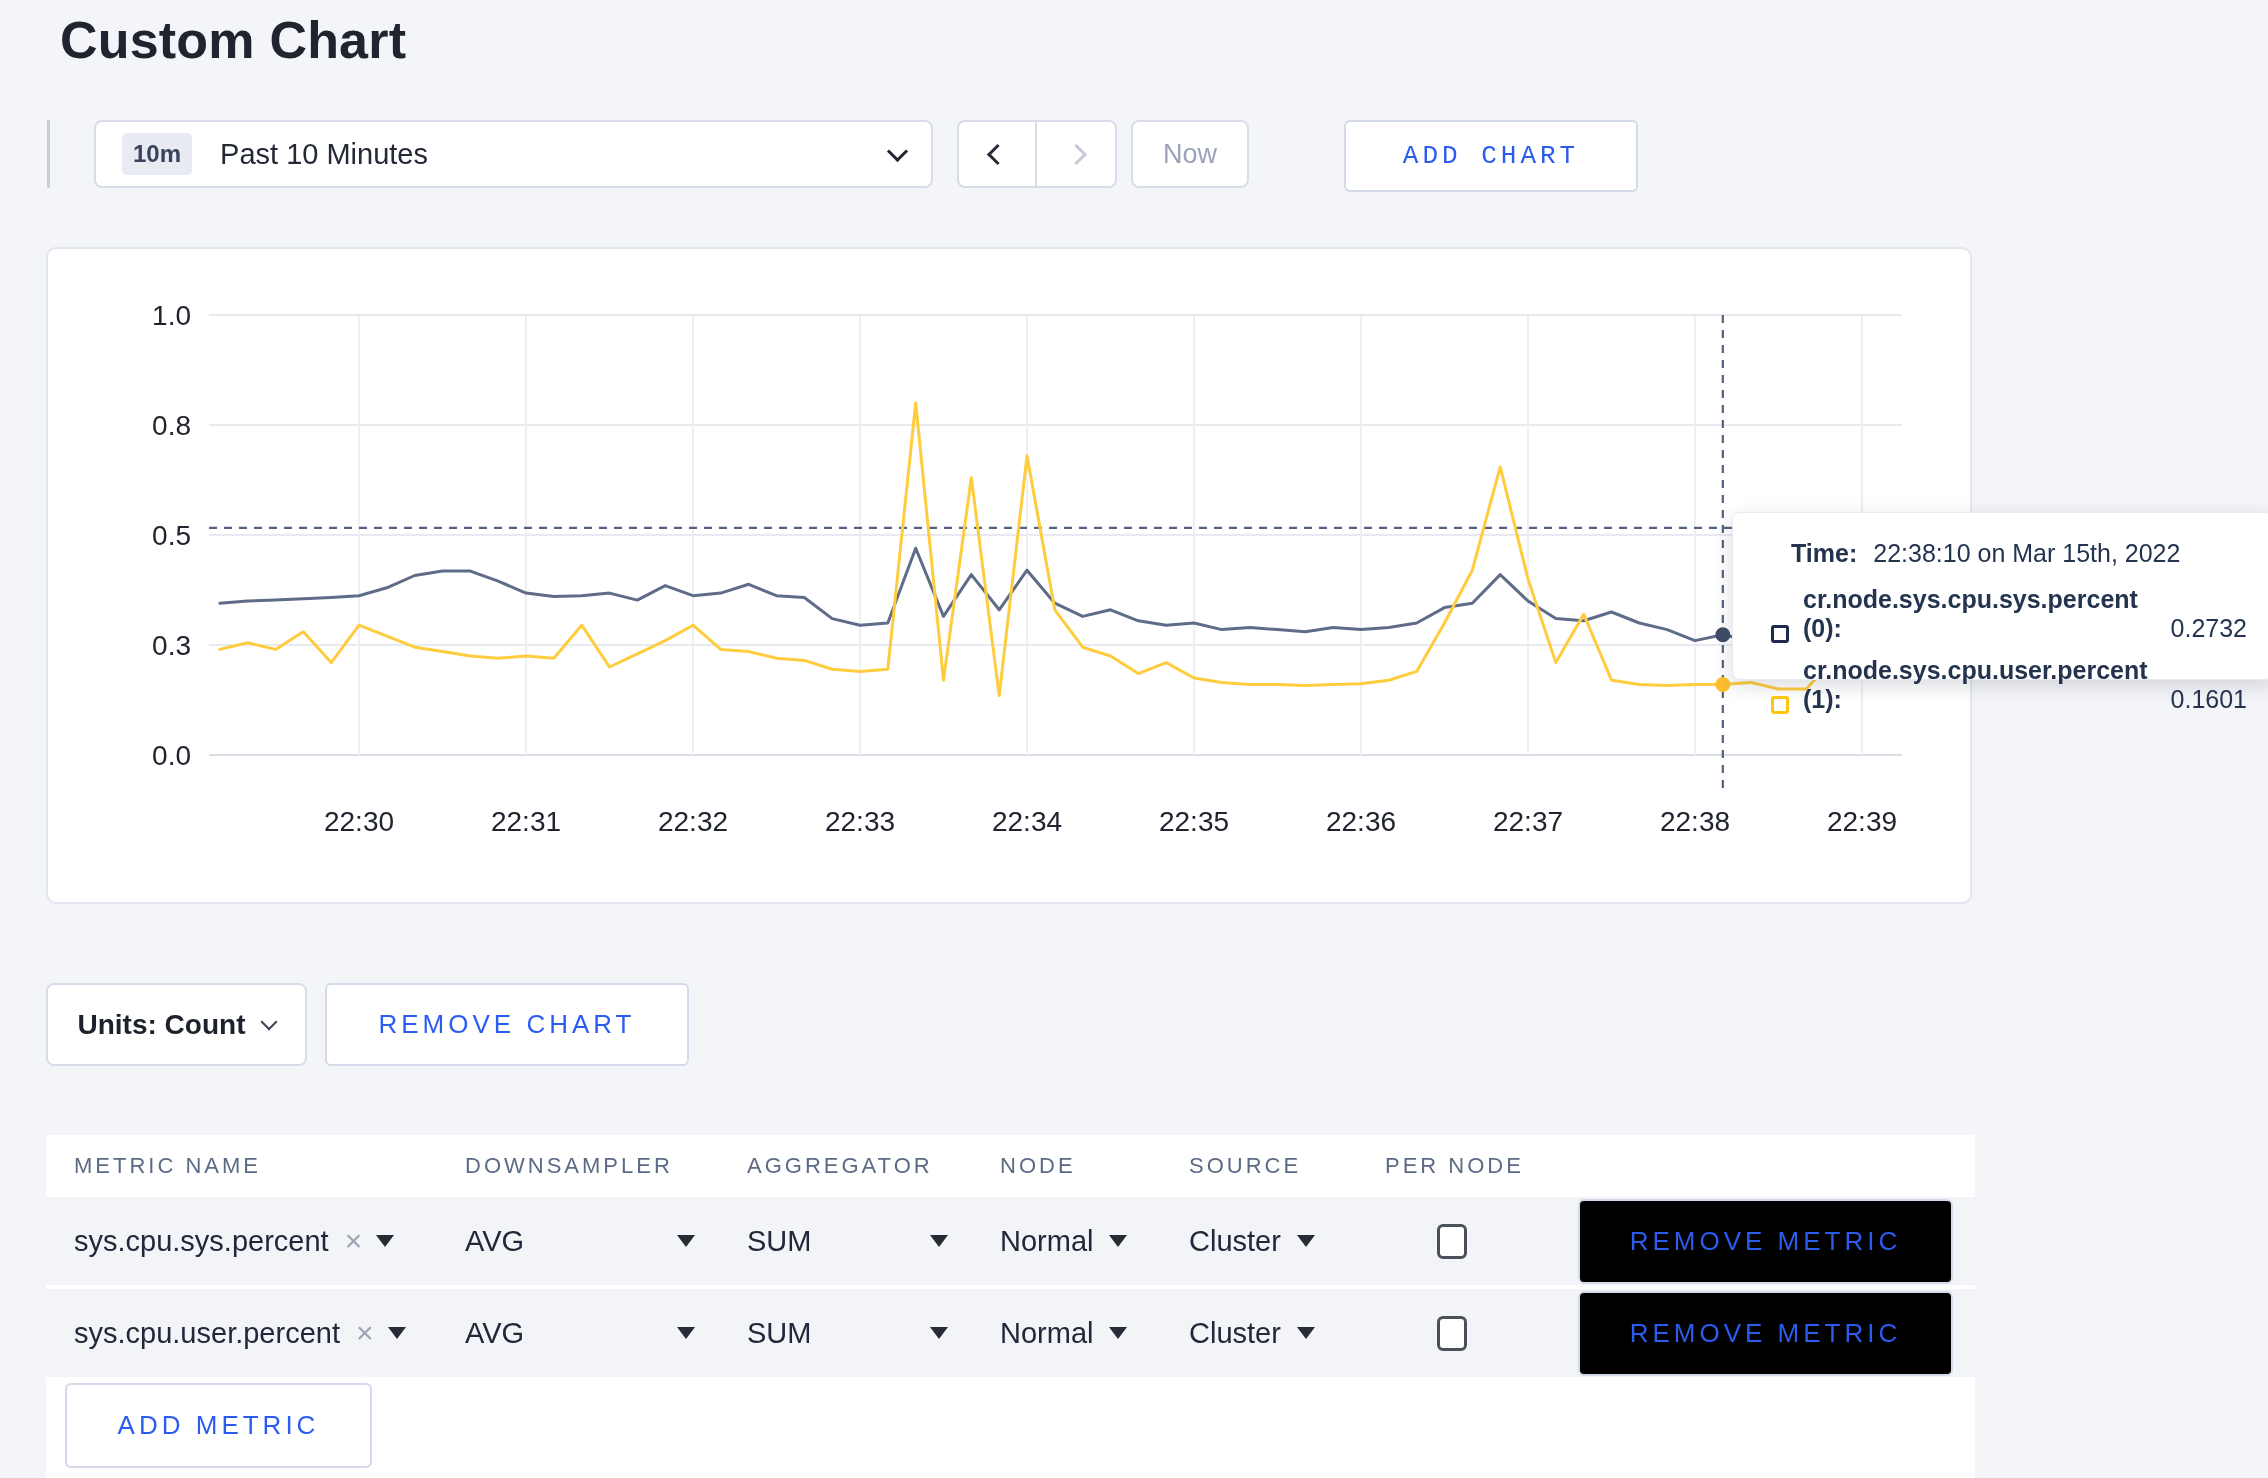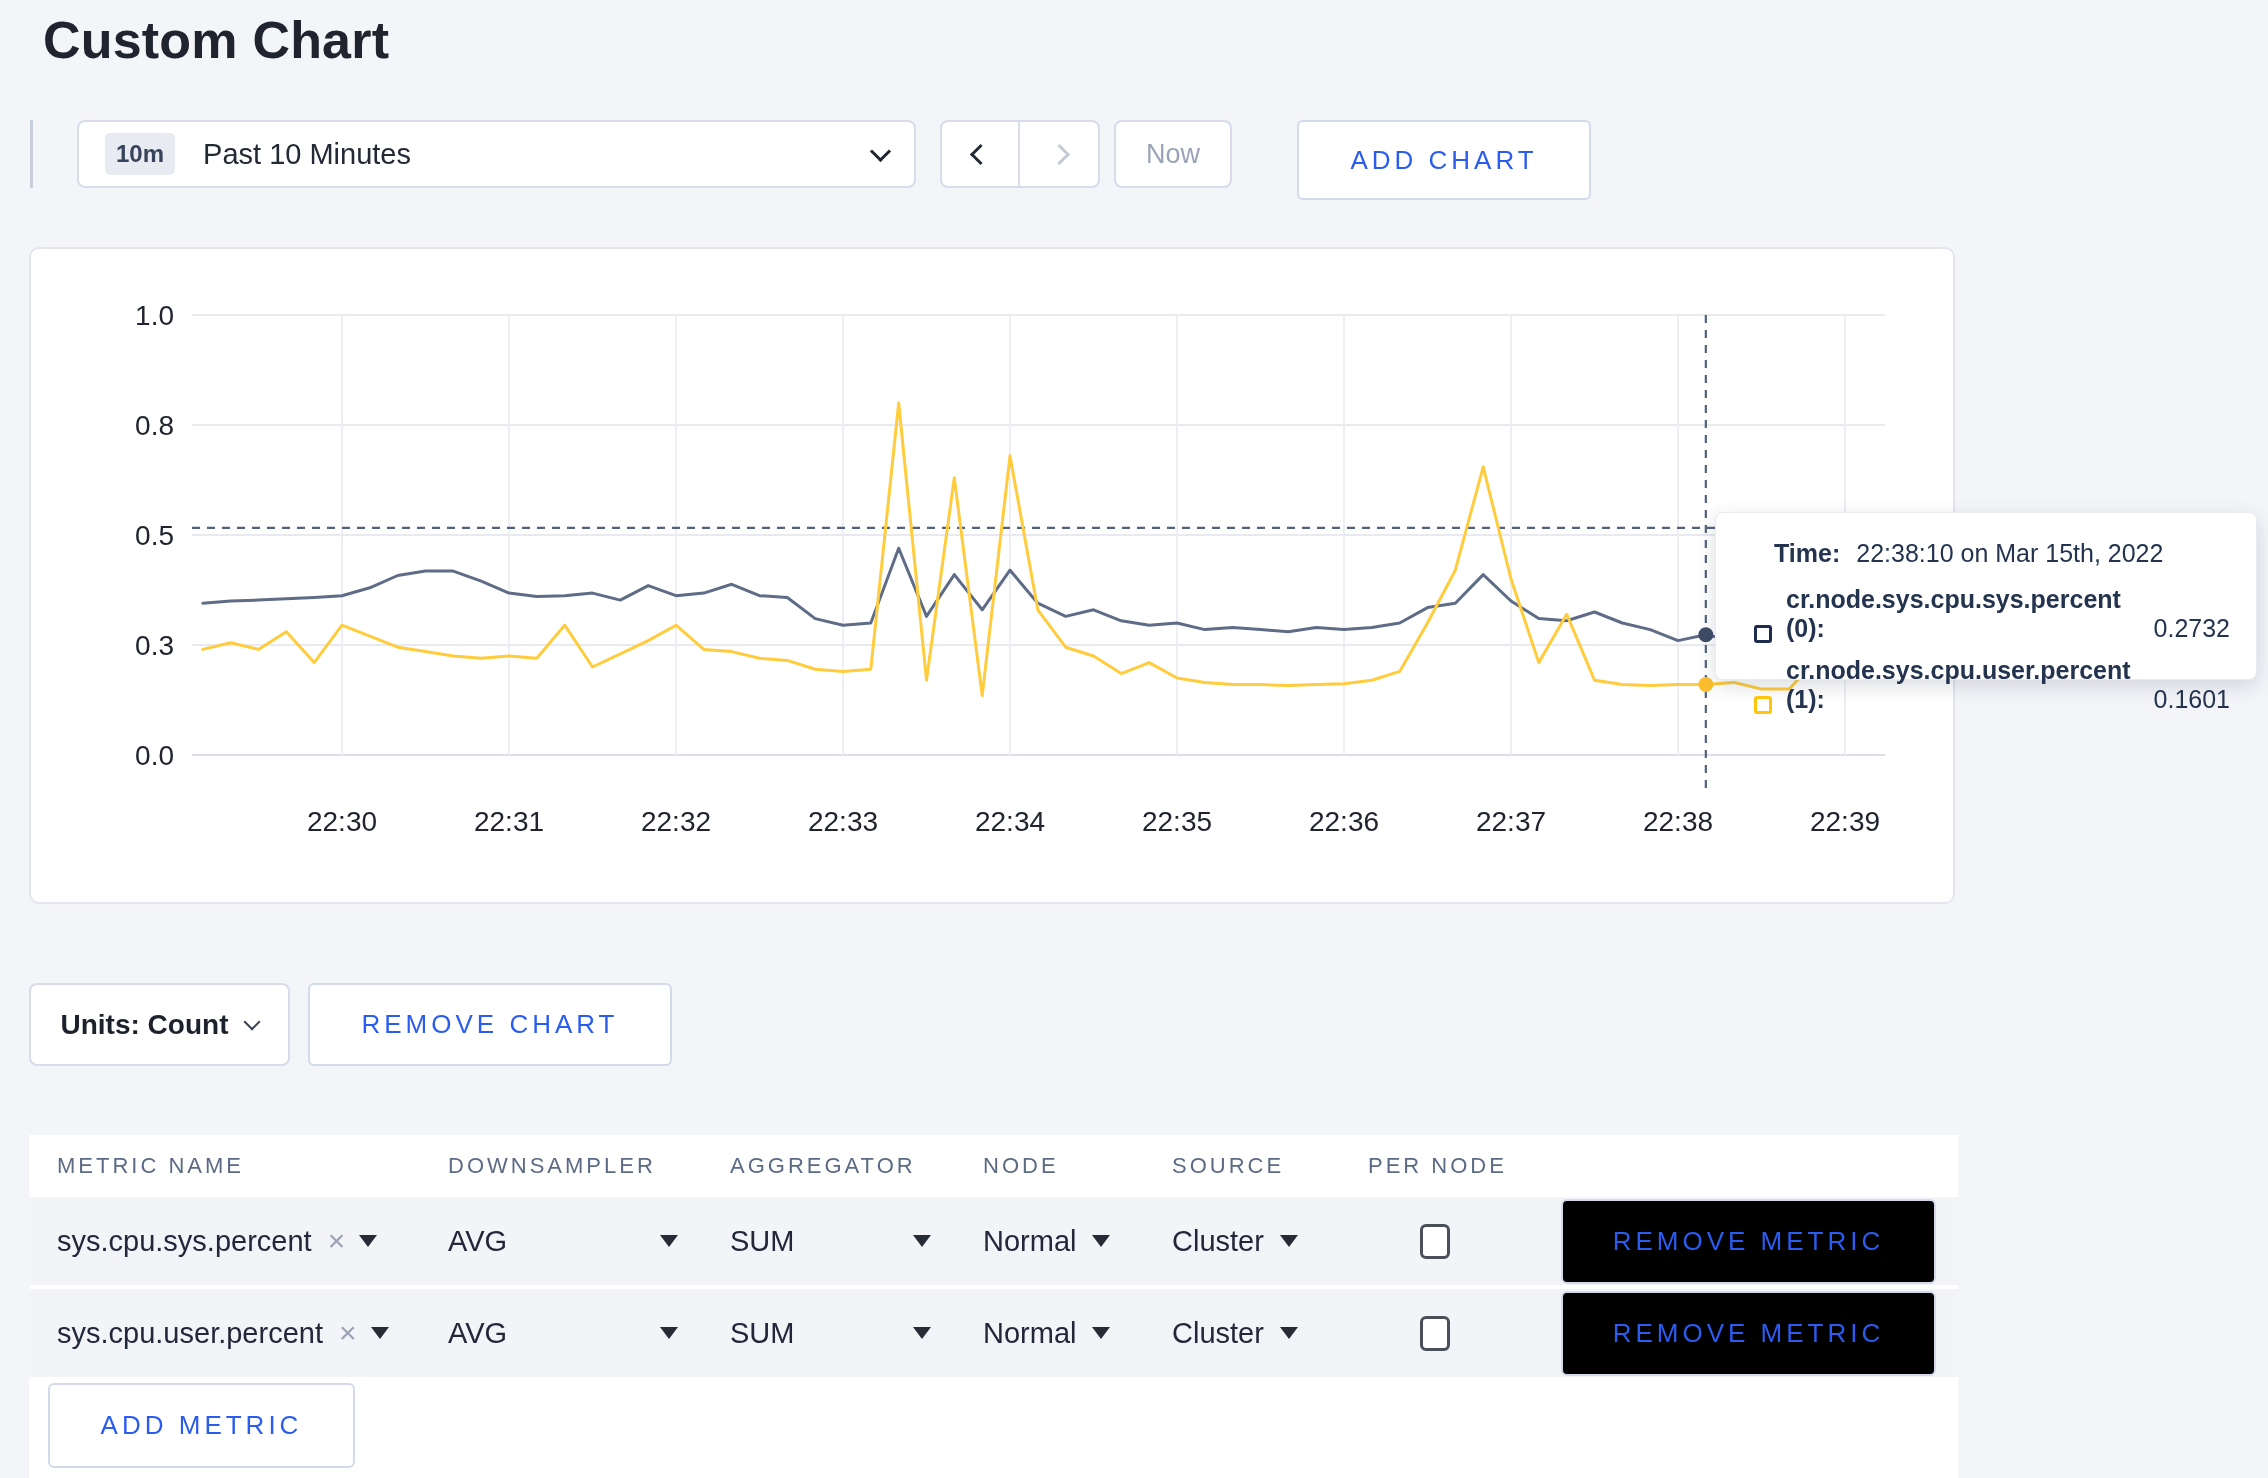--- a/index.html
+++ b/index.html
@@ -4,21 +4,21 @@
 <style>
   * { margin:0; padding:0; box-sizing:border-box; }
   html,body { width:2268px; height:1478px; }
   body {
     font-family:"Liberation Sans", sans-serif;
     background:#f4f5f9;
     color:#20252f;
     position:relative;
     overflow:hidden;
   }
-  .abs { position:absolute; }
+  .abs { position:absolute;margin-left:17px; }
 
   
   #page-title {
     left:43px; top:10px;
     font-size:52px; font-weight:600; color:#20242e;
     letter-spacing:0.2px;
   }
   #accent-line {
     left:30px; top:120px; width:3px; height:68px;
     background:#c9cedb;
@@ -50,21 +50,21 @@
   .nav-half:first-child { border-right:2px solid #d8dce8; }
   #prev-icon { color:#242a35; }
   #next-icon { color:#c3c9d6; }
   #now-button { left:1114px; top:120px; width:118px; justify-content:center;
     color:#9aa3b8; font-size:27px; cursor:default; }
   .blue-btn {
     background:#ffffff; border:2px solid #d4daea; border-radius:6px;
     color:#2b5cf0; font-size:26px; font-weight:500; letter-spacing:4px;
     display:flex; align-items:center; justify-content:center; cursor:pointer;
   }
-  #add-chart-button { left:1297px; top:120px; width:294px; height:80px; }
+  #add-chart-button { left:1327px; top:120px; width:294px; height:72px;font-family:Liberation Mono, monospace; }
 
   
   #chart-card {
     left:29px; top:247px; width:1926px; height:657px;
     background:#ffffff; border:2px solid #e3e6ee; border-radius:10px;
   }
   #chart-svg { position:absolute; left:0; top:0; }
 
   
   #chart-tooltip {

